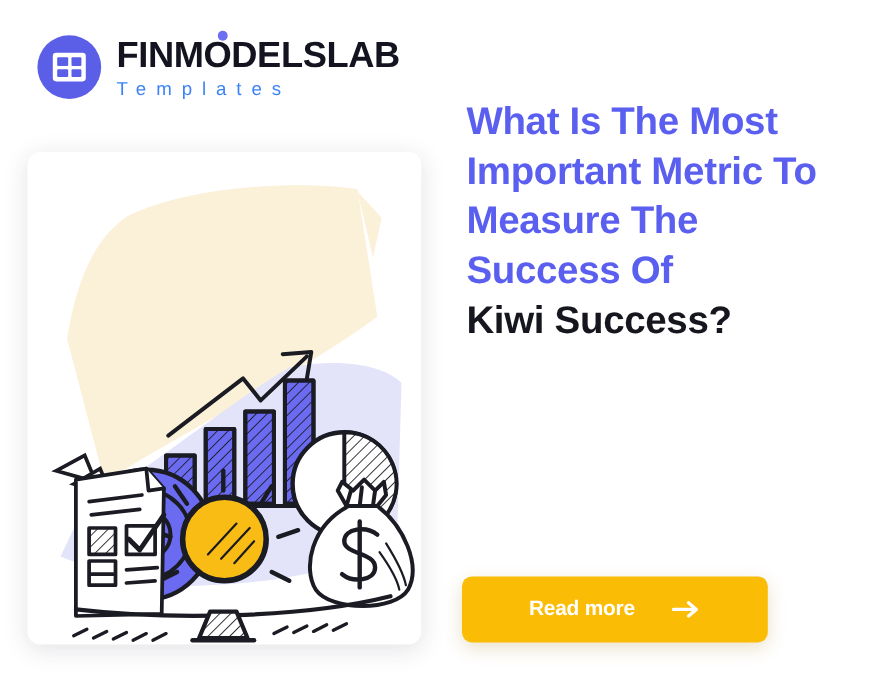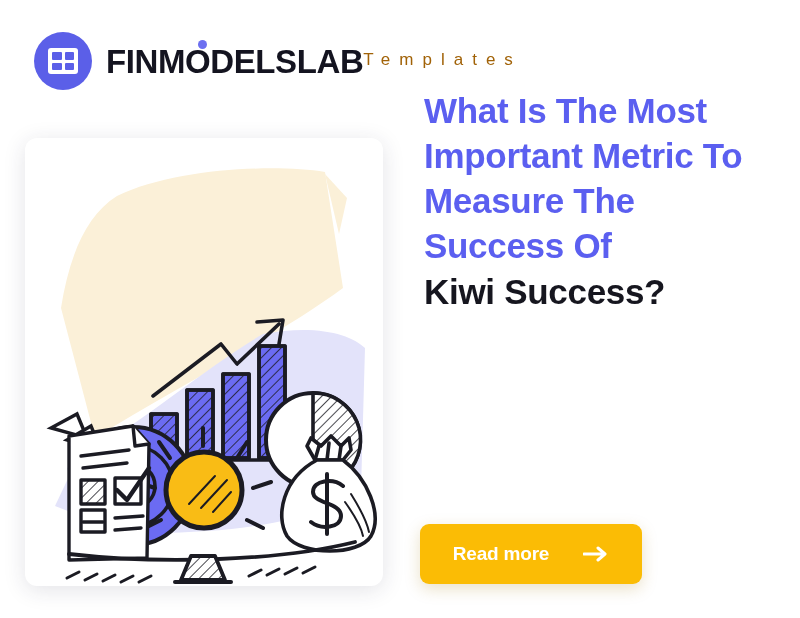--- a/index.html
+++ b/index.html
@@ -44,41 +44,41 @@
     background: #ffffff;
     border-radius: 3px;
     padding: 4px;
     display: grid;
     grid-template-columns: 1fr 1fr;
     grid-template-rows: 1fr 1fr;
     gap: 3px;
   }
   .logo-grid i { display: block; background: #5b5fe8; border-radius: 1px; }
 
-  .logo-text { display: flex; flex-direction: row; line-height: 1; }
+  .logo-text { display: flex; flex-direction: column; line-height: 1; }
   .logo-name {
     font-size: 33px;
     font-weight: bold;
     letter-spacing: -0.4px;
     color: #141420;
     white-space: nowrap;
     position: relative;
   }
   .logo-dot {
     position: absolute;
     left: 92px;
     top: -5px;
     width: 9px;
     height: 9px;
     border-radius: 50%;
     background: #6c6ff0;
   }
   .logo-sub {
     font-size: 17px;
-    color: #a16207;
+    color: #3b82f6;
     letter-spacing: 9px;
     margin-top: 6px;
     font-weight: normal;
   }
 
   
   .illus-card {
     position: absolute;
     left: 25px;
     top: 138px;
@@ -103,21 +103,21 @@
     letter-spacing: -0.3px;
     color: #5b5ff0;
   }
   .headline .accent { color: #16161f; display: block; }
 
   
   .cta {
     position: absolute;
     left: 420px;
     top: 524px;
-    width: 222px;
+    width: 278px;
     height: 60px;
     background: #fbbc05;
     border: none;
     border-radius: 9px;
     box-shadow: 0 5px 16px rgba(160,120,10,0.22);
     color: #ffffff;
     font-family: "Liberation Sans", sans-serif;
     font-size: 19px;
     font-weight: bold;
     letter-spacing: -0.2px;

